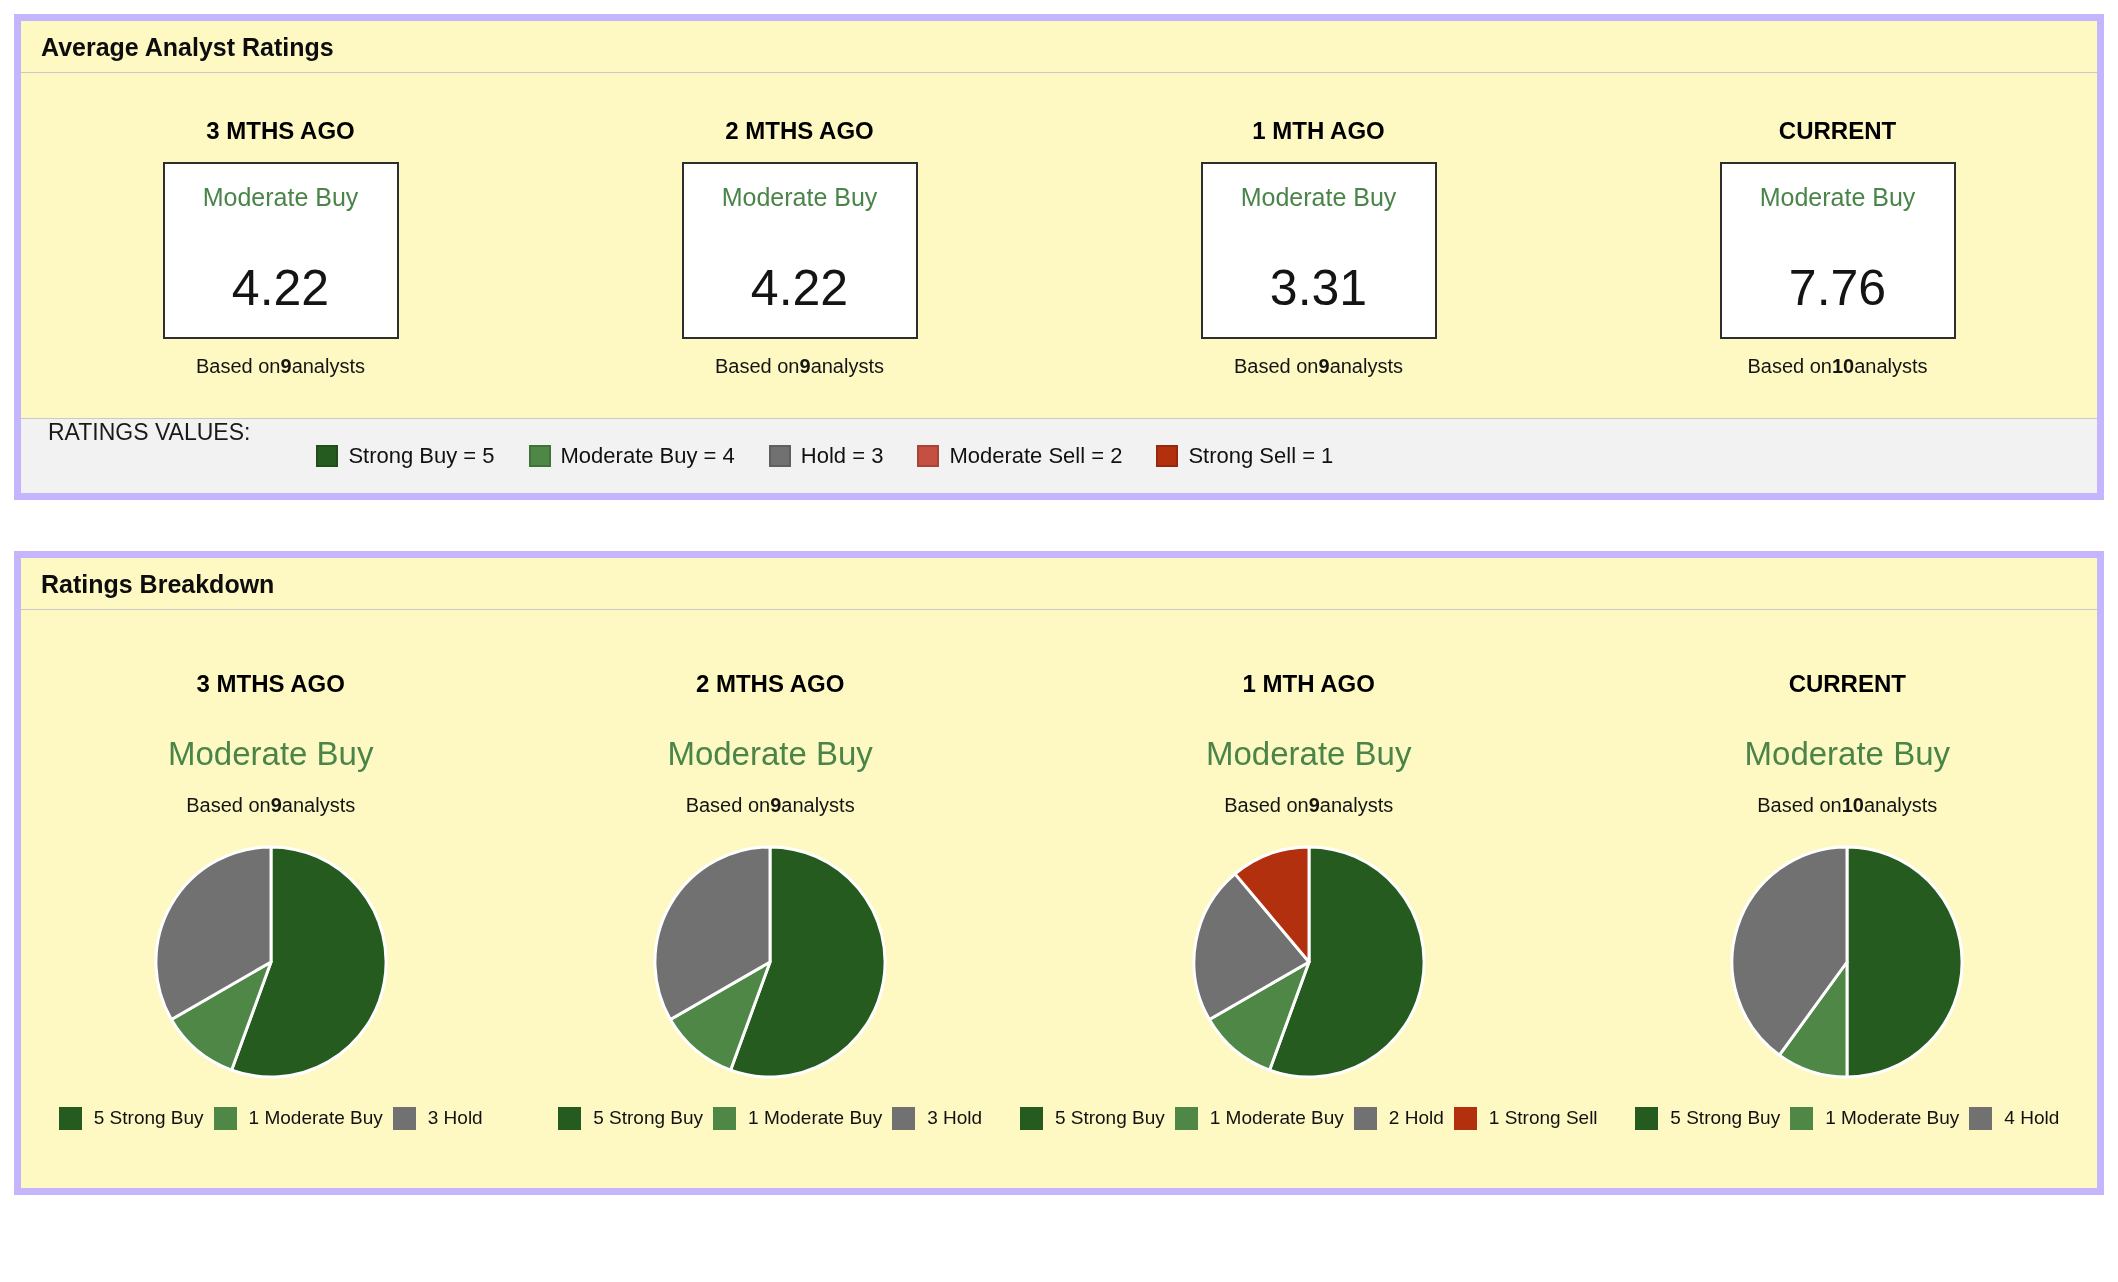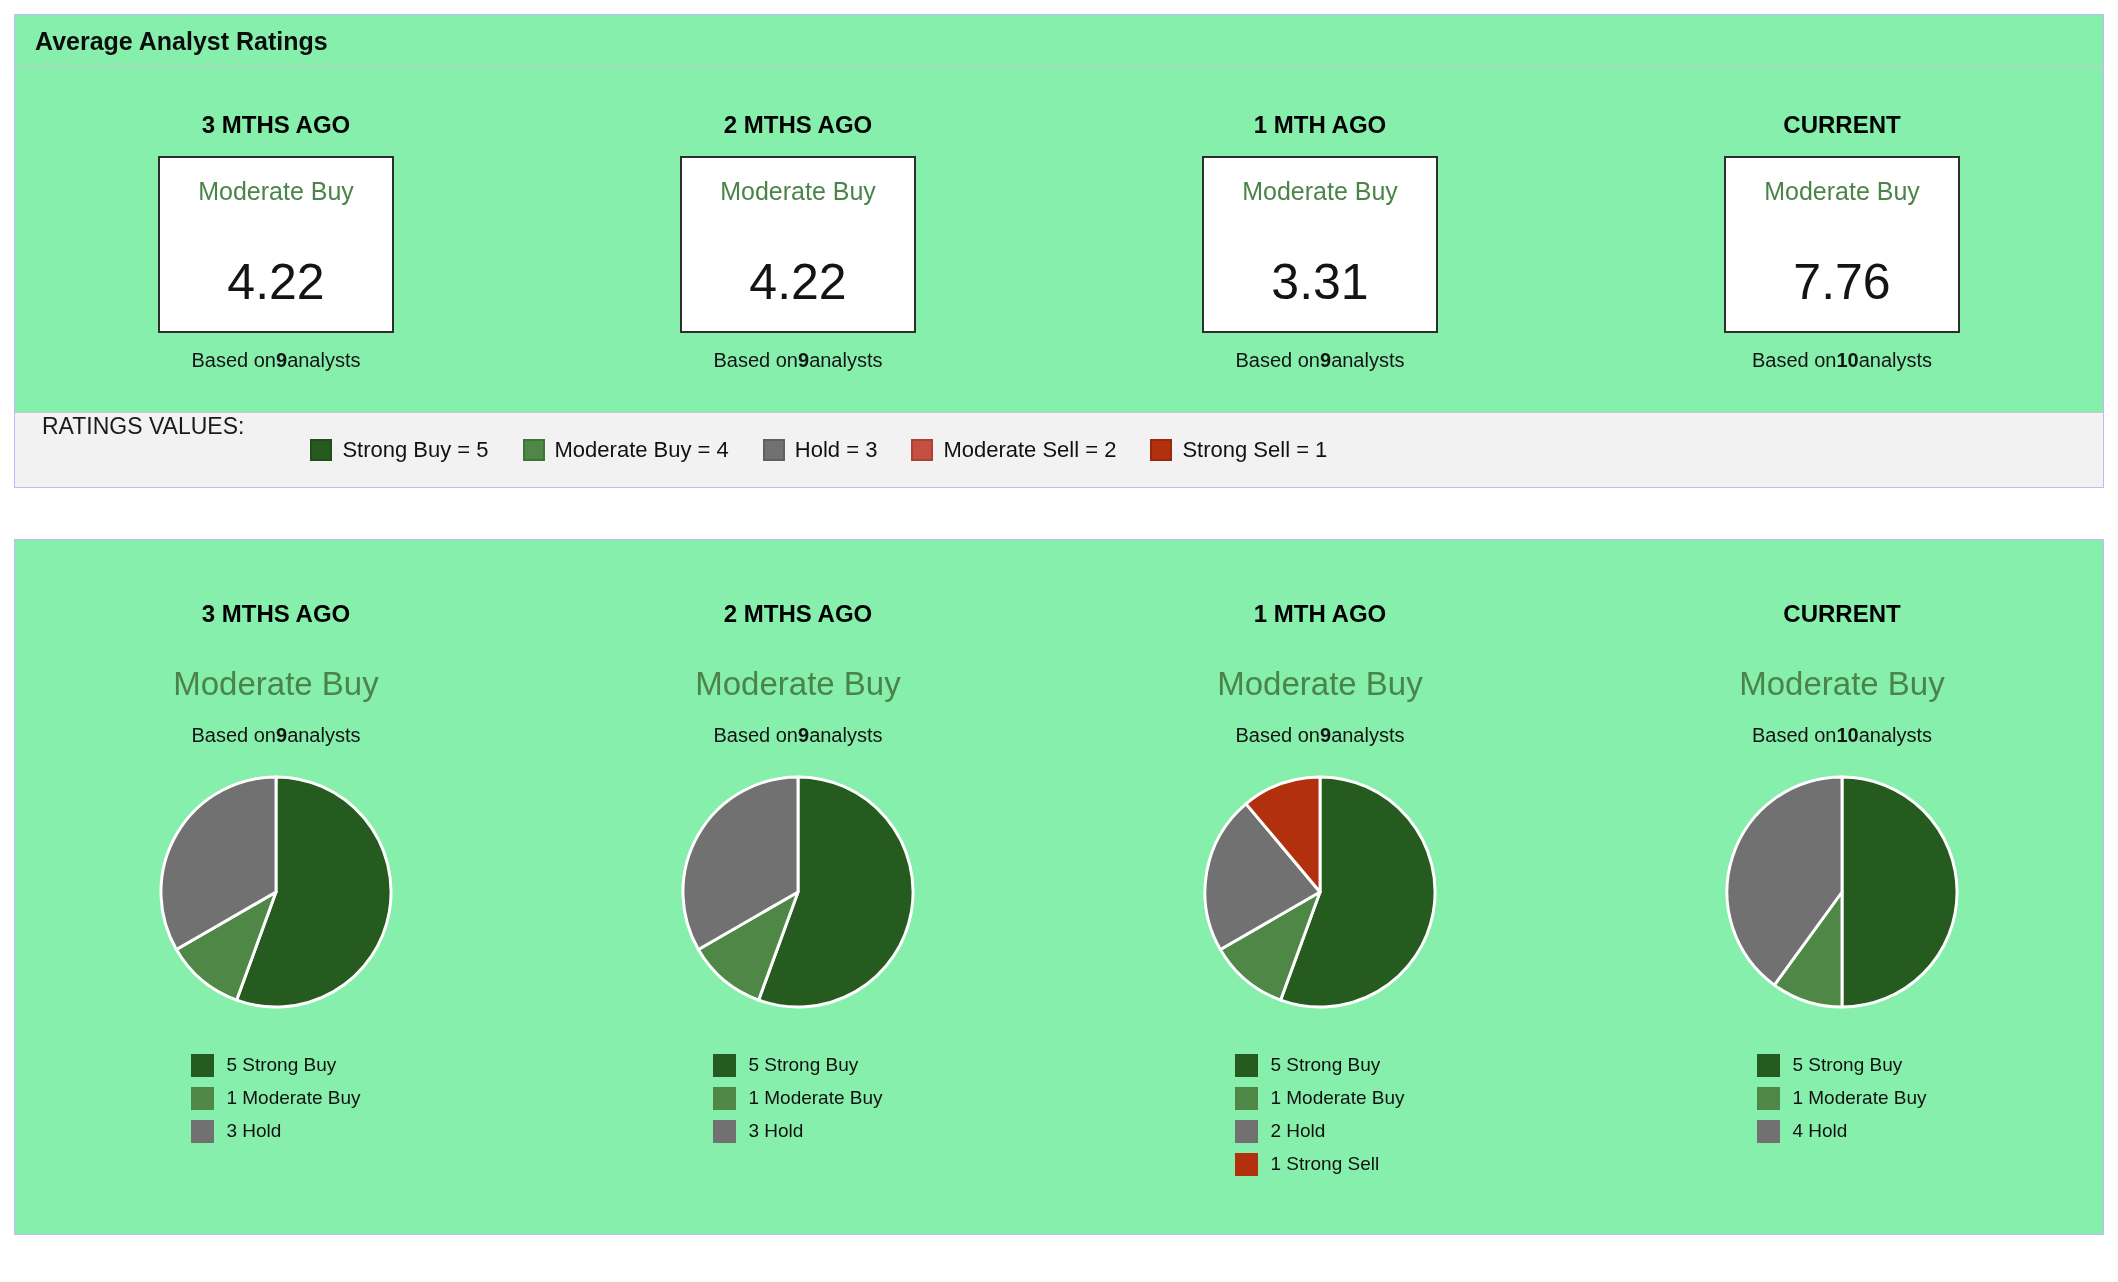--- a/index.html
+++ b/index.html
@@ -2,21 +2,21 @@
 <html><head>
 <meta charset="utf-8">
 <style>
   html,body{margin:0;padding:0;background:#ffffff;}
   body{
     width:2118px;height:1282px;overflow:hidden;
     font-family:"Liberation Sans", sans-serif;color:#1a1a1a;
     -webkit-font-smoothing:antialiased;
   }
   .panel{
-    margin:0 14px;border:1px solid #c4b5fd;background:#86efac;box-sizing:border-box;
+    margin:0 14px;border:7px solid #c4b5fd;background:#fef9c3;box-sizing:border-box;
   }
   .panel-top{margin-top:14px;}
   .panel-gap{margin-top:51px;}
   .panel-header{
     padding:10px 20px 9px;border-bottom:1px solid #c9c9c9;
     font-size:25px;font-weight:700;color:#0d0d0d;line-height:1.28;
   }
   
   .avg-row{display:flex;padding:44px 0 40px;}
   .avg-col{flex:1;display:flex;flex-direction:column;align-items:center;}
@@ -39,21 +39,21 @@
   .strip-items{display:flex;align-items:center;gap:34px;margin-left:34px;}
   .strip-item{display:flex;align-items:center;gap:10px;font-size:22px;color:#111;white-space:nowrap;}
   .sw{width:22px;height:22px;flex:0 0 auto;box-shadow:inset 0 0 0 2px rgba(0,0,0,0.15);}
   
   .bd-row{display:flex;padding:60px 0 58px;}
   .bd-col{flex:1;display:flex;flex-direction:column;align-items:center;}
   .bd-rating{font-size:33px;line-height:1.15;margin:20px 0 21px;}
   .bd-col .based-on{margin-top:0;}
   .pie-wrap{width:236px;height:236px;margin-top:27px;}
   .pie-wrap svg{display:block;width:236px;height:236px;}
-  .pie-legend{margin-top:44px;display:flex;flex-direction:column;gap:10px;align-items:flex-start;}
+  .pie-legend{margin-top:27px;display:flex;flex-direction:row;gap:10px;align-items:flex-start;}
   .legend-row{display:flex;align-items:center;gap:12px;}
   .legend-row .sw{width:23px;height:23px;box-shadow:none;}
   .legend-row .legend-label{font-size:19px;color:#111;line-height:1.2;white-space:nowrap;}
   .green-text{color:#4A8449;}
 </style>
 </head>
 <body>
 
 <div class="panel panel-top">
   <div class="panel-header">Average Analyst Ratings</div>
@@ -133,20 +133,21 @@
         </div>
         <div class="strip-item">
           <span class="sw" style="background: rgb(179, 48, 15);"></span>
           <span>Strong Sell = 1</span>
         </div>
       </div>
   </div>
 </div>
 
 <div class="panel panel-gap">
+  <div class="panel-header">Ratings Breakdown</div>
 
   <div class="bd-row">
     <div class="bd-col">
       <div class="period-label">3 MTHS AGO</div>
       <div class="bd-rating green-text">Moderate Buy</div>
       <div class="based-on">
         <span>Based on</span>
           <b>9</b>
           <span>analysts</span>
       </div>

